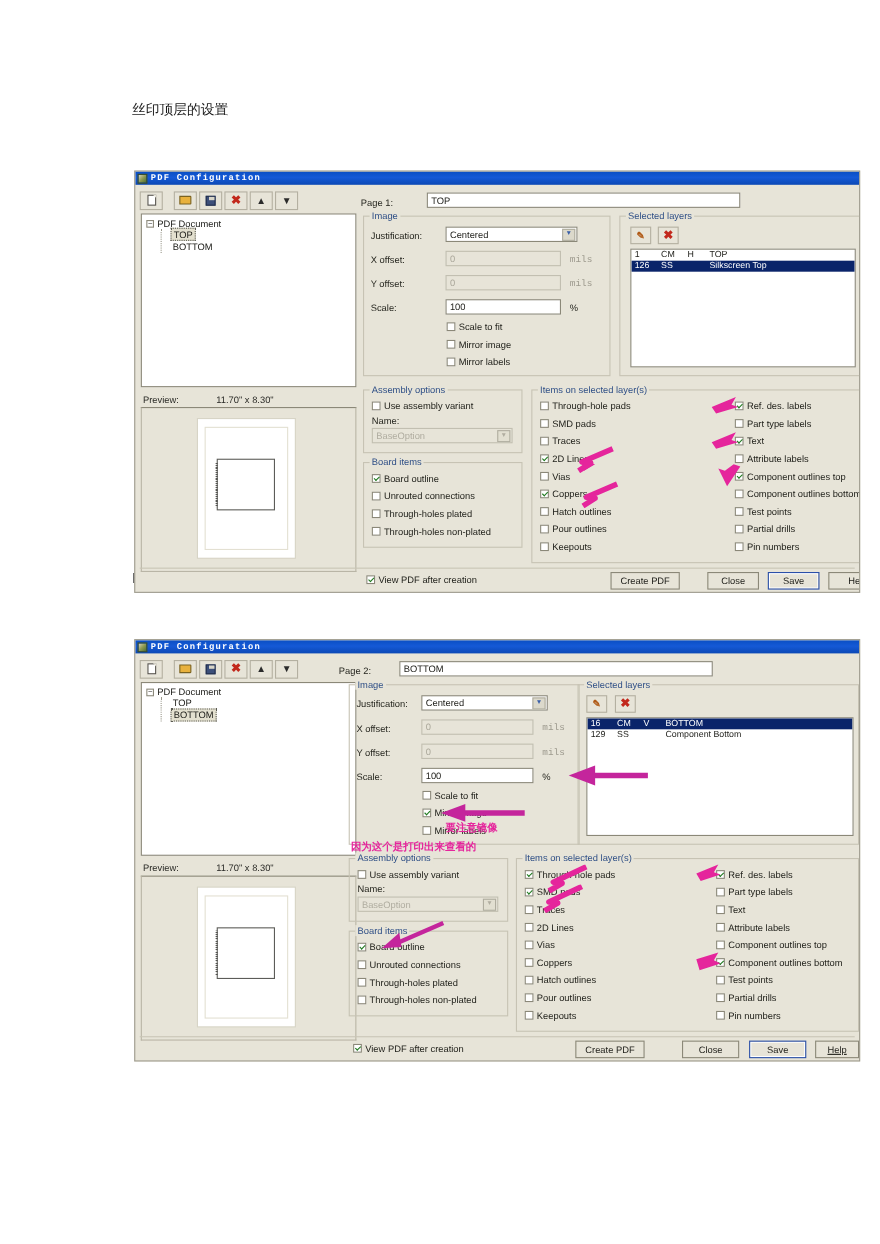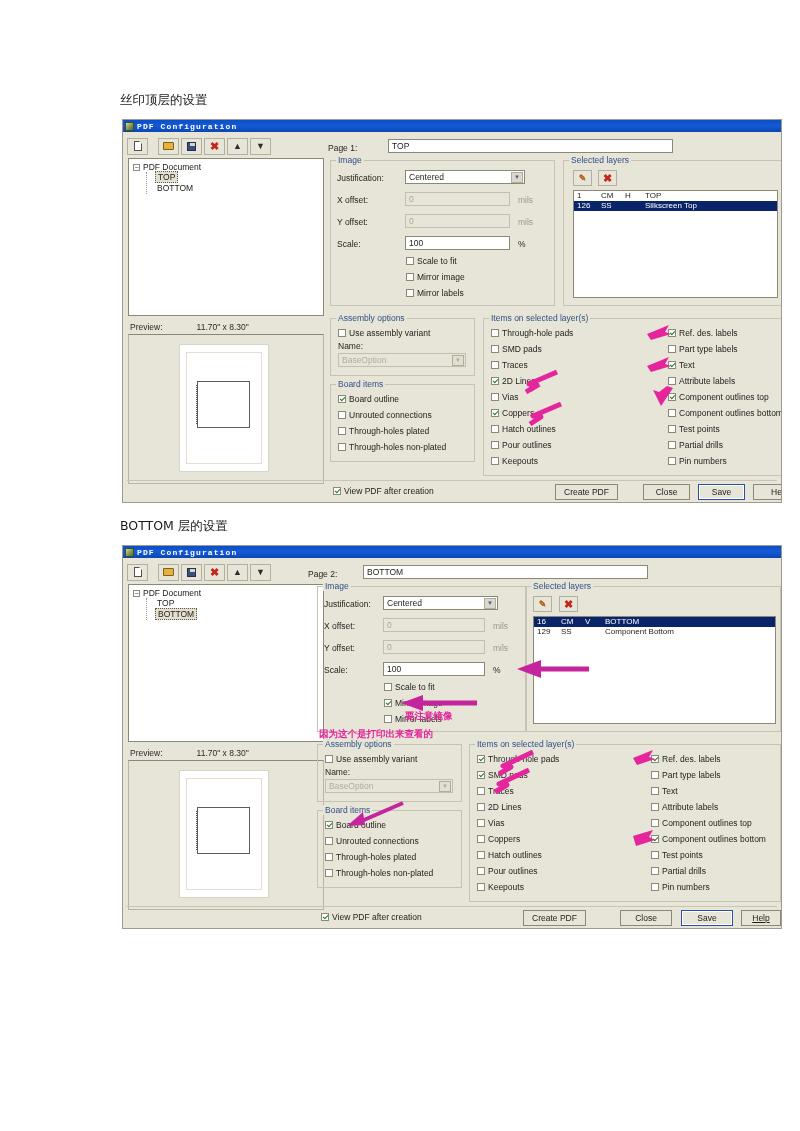--- a/index.html
+++ b/index.html
@@ -16,20 +16,21 @@
   #cap1{top:92px;text-align:center;}
   #cap2{top:518px;}
 
   
   .win{
     position:absolute;
     background:#e7e4d8;
     border:1px solid #9e9b8e;
     box-sizing:border-box;
     overflow:hidden;
+    margin-top:36px;
   }
   #win1{left:122px;top:119px;width:660px;height:384px;}
   #win2{left:122px;top:545px;width:660px;height:384px;}
 
   .titlebar{
     height:12px;
     background:linear-gradient(to bottom,#0a4fc4 0%,#1559d6 45%,#0b48b5 100%);
     display:flex;align-items:center;padding-left:2px;
   }
   .title-ico{
@@ -131,21 +132,21 @@
     position:absolute;border:1px solid #c7c3b4;box-sizing:border-box;
     background:transparent;
     text-align:right;
   }
   .grp-lbl{
     position:absolute;top:-6px;left:5px;background:#e7e4d8;padding:0 2px;
     font-size:8.5px;color:#2f4f86;white-space:nowrap;
   }
 
   .fld-lbl{position:absolute;font-size:8.5px;color:#26261f;white-space:nowrap;}
-  .fld-lbl.dim{color:#9d9a8e;}
+  .fld-lbl.dim{color:#9d9a8e;font-family:Liberation Mono, monospace;}
 
   .inp{
     position:absolute;background:#ffffff;border:1px solid #8b8878;
     box-sizing:border-box;font-size:8.5px;color:#1d1d18;
     padding:0 3px;line-height:13px;height:14px;white-space:nowrap;overflow:hidden;
   }
   .inp.dis{background:#e7e4d8;border:1px solid #c2bfb1;color:#aaa79a;}
 
   .combo{
     position:absolute;background:#ffffff;border:1px solid #8b8878;

